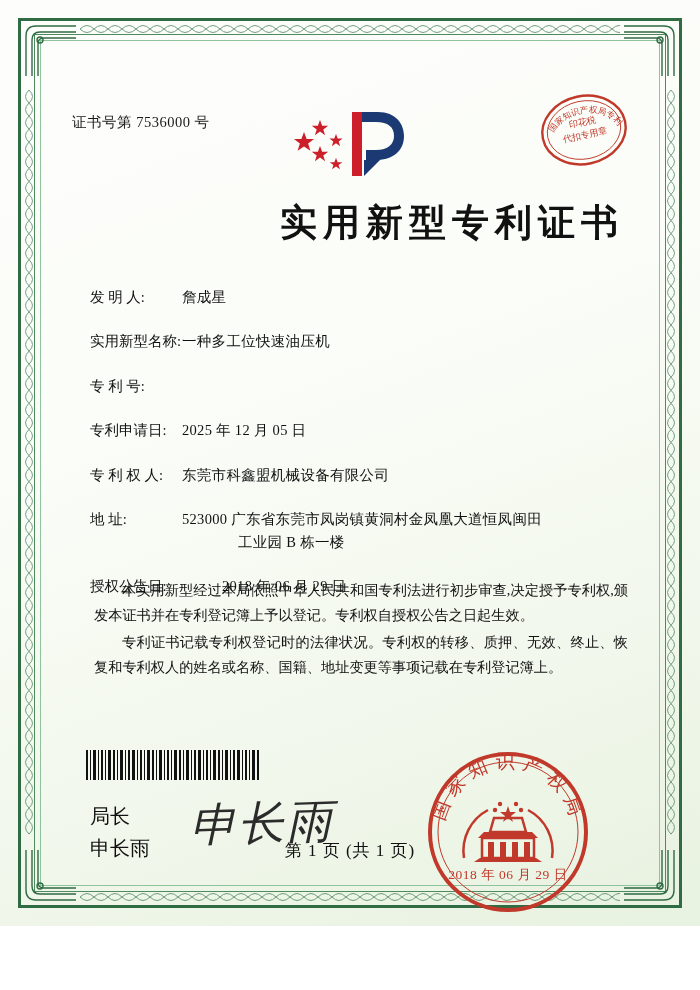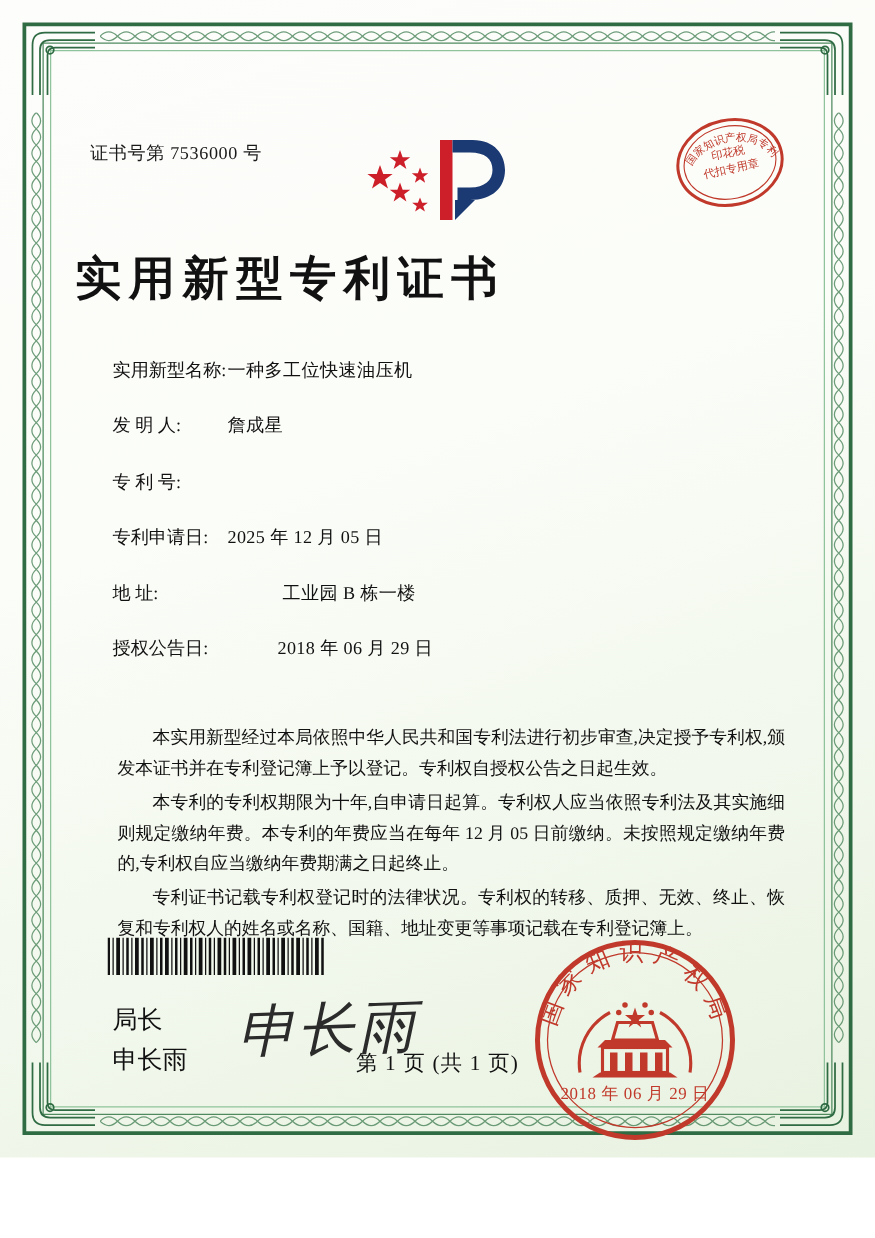--- a/index.html
+++ b/index.html
@@ -108,23 +108,23 @@
     position: absolute;
     right: 10px;
     top: 26px;
     width: 92px;
     height: 92px;
   }
 
   .doc-title {
     position: absolute;
     left: 0;
-    right: 4px;
+    right: 16px;
     top: 140px;
-    text-align: left;
+    text-align: right;
     font-size: 37px;
     font-weight: bold;
     letter-spacing: 6px;
     color: #111;
     font-family: "DejaVu Serif", "Liberation Serif", serif;
   }
 
   .fields {
     position: absolute;
     left: 30px;
@@ -144,21 +144,21 @@
     flex: none;
     letter-spacing: 0px;
     white-space: nowrap;
   }
   .field-value {
     flex: 1;
     letter-spacing: 0.3px;
   }
   .field-value .line2 {
     display: block;
-    margin-left: 44px;
+    margin-left: 56px;
   }
   .row-two {
     display: flex;
     margin-bottom: 18px;
   }
   .row-two .half {
     display: flex;
     align-items: center;
     gap: 40px;
   }
@@ -356,58 +356,62 @@
           </text>
         </g>
       </svg>
     </div>
 
     <div class="doc-title">实用新型专利证书</div>
 
     <div class="fields">
 
       <div class="field-row">
+        <div class="field-label">发 明 人:</div>
+        <div class="field-value">詹成星</div>
+      </div>
+
+      <div class="field-row">
         <div class="field-label">实用新型名称:</div>
         <div class="field-value">一种多工位快速油压机</div>
-      </div>
-
-      <div class="field-row">
-        <div class="field-label">发 明 人:</div>
-        <div class="field-value">詹成星</div>
       </div>
 
       <div class="field-row">
         <div class="field-label">专 利 号:</div>
       </div>
 
       <div class="field-row">
         <div class="field-label">专利申请日:</div>
         <div class="field-value">2025 年 12 月 05 日</div>
       </div>
 
+      <div class="field-row">
+        <div class="field-label">专 利 权 人:</div>
+        <div class="field-value">东莞市科鑫盟机械设备有限公司</div>
+      </div>
 
       <div class="field-row">
         <div class="field-label">地       址:</div>
         <div class="field-value">
+          <span>523000 广东省东莞市凤岗镇黄洞村金凤凰大道恒凤闽田</span>
           <span class="line2">工业园 B 栋一楼</span>
         </div>
       </div>
 
       <div class="row-two">
         <div class="half left">
           <div class="field-label">授权公告日:</div>
           <div class="field-value">2018 年 06 月 29 日</div>
         </div>
       </div>
 
     </div>
 
     <div class="paragraphs">
       <p>本实用新型经过本局依照中华人民共和国专利法进行初步审查,决定授予专利权,颁发本证书并在专利登记簿上予以登记。专利权自授权公告之日起生效。</p>
-      <p>本专利的专利权期限为十年,自申请日起算。专利权人应当依照专利法及其实施细则规定缴纳年费。本专利的年费应当在每年 12 月 05 日前缴纳。未按照规定缴纳年费的,专利权自应当缴纳年费期满之日起终止。</p>
       <p>专利证书记载专利权登记时的法律状况。专利权的转移、质押、无效、终止、恢复和专利权人的姓名或名称、国籍、地址变更等事项记载在专利登记簿上。</p>
     </div>
 
     <div class="barcode">
       <svg width="175" height="30" viewBox="0 0 175 30">
         <g fill="#111">
           <rect x="0" y="0" width="2" height="30"></rect>
             <rect x="4" y="0" width="1" height="30"></rect>
           <rect x="7" y="0" width="3" height="30"></rect>
             <rect x="12" y="0" width="1" height="30"></rect>

